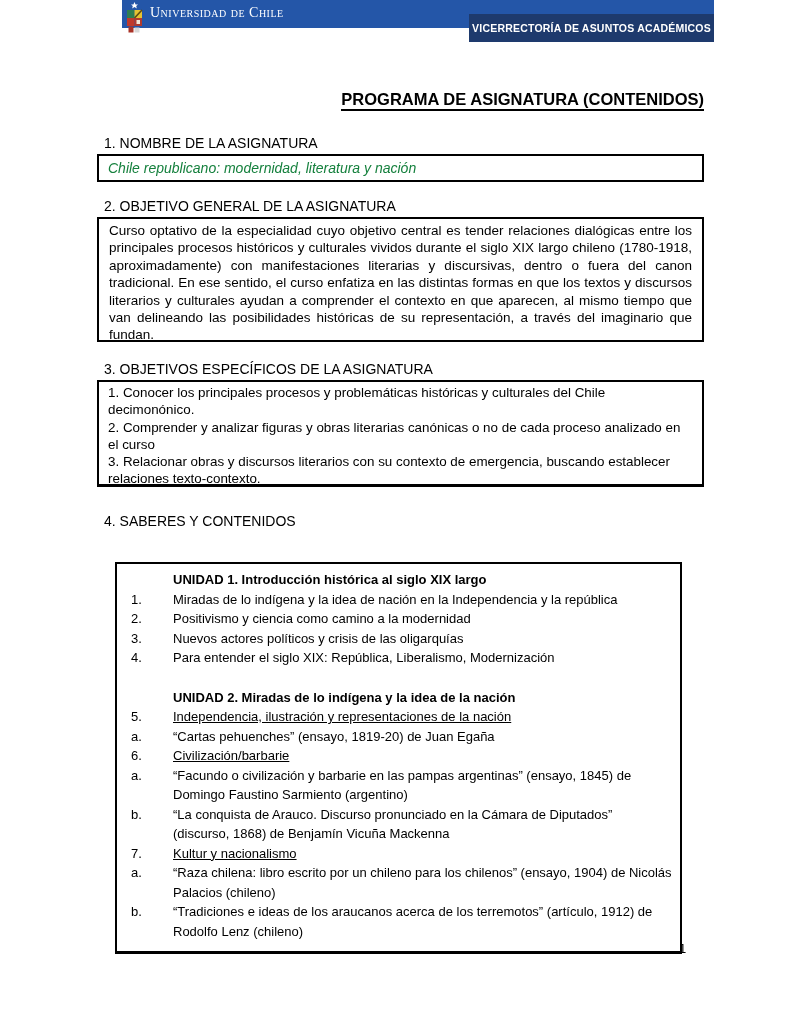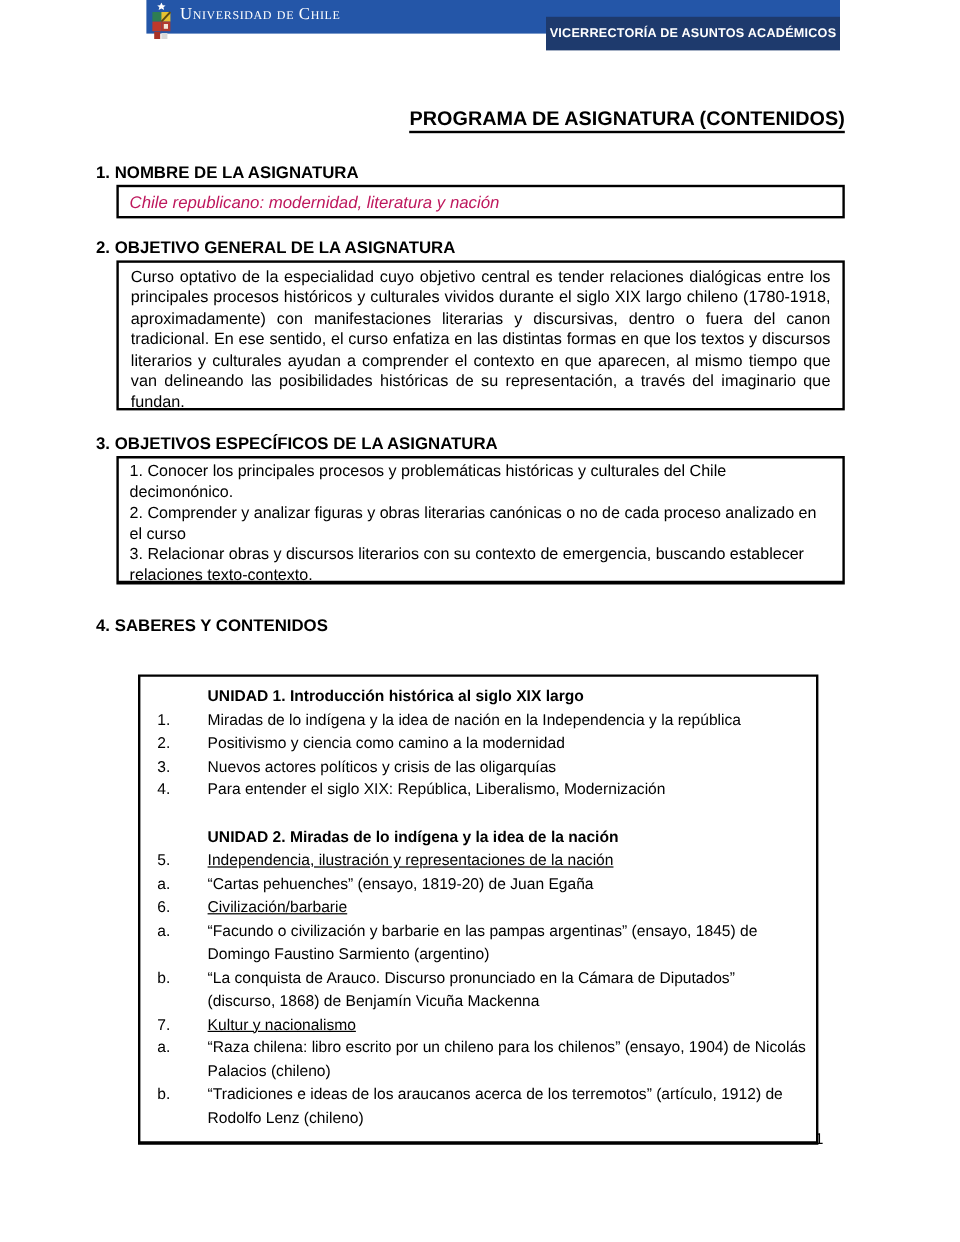--- a/index.html
+++ b/index.html
@@ -20,44 +20,44 @@
     display:flex;align-items:center;justify-content:center;
     font-size:10.5px;font-weight:bold;color:#fff;letter-spacing:.2px;white-space:nowrap;margin-top:14px;
   }
   
   .doc-title{
     position:absolute;left:96px;top:90px;width:608px;text-align:right;
     font-size:16.5px;font-weight:bold;
   }
   .doc-title span{border-bottom:2px solid #000;padding-bottom:1px;}
   
-  .sec-h{position:absolute;left:80px;font-size:14px;font-weight:bold;white-space:nowrap;}
+  .sec-h{position:absolute;left:104px;font-size:14px;font-weight:normal;white-space:nowrap;}
   .box{position:absolute;left:97px;width:607px;border:2px solid #000;box-sizing:border-box;background:#fff;}
   #box1{top:154px;height:28px;display:flex;align-items:center;}
-  #box1 .course{font-style:italic;color:#be185d;font-size:14px;padding-left:9px;}
+  #box1 .course{font-style:italic;color:#15803d;font-size:14px;padding-left:9px;}
   #box2{top:217px;height:125px;padding:3px 10px;overflow:hidden;}
   #box2 p{margin:0;font-size:13.5px;line-height:17.4px;text-align:justify;}
   #box3{top:380px;height:107px;padding:2px 9px;overflow:hidden;border-bottom-width:3px;}
   #box3 .obj-item{font-size:13.4px;line-height:17.3px;}
   #box4{top:562px;left:115px;width:567px;height:392px;padding:6px 8px 0 14px;overflow:hidden;border-bottom-width:3px;}
   .row{display:flex;font-size:13px;line-height:19.5px;}
   .row .mk{width:42px;flex:0 0 42px;}
   .row .txt{flex:1;}
   .row.unit-title{font-weight:bold;}
   .row.spacer{height:20px;}
   .row.underline .txt{text-decoration:underline;}
   
   .pagenum{position:absolute;left:679px;top:941px;font-size:13px;}
 </style>
 </head>
 <body>
 
 <div class="page">
 
-  <header class="topbar" style="background-color: rgb(36, 86, 168);">
+  <header class="topbar" style="background-color: rgb(36, 86, 168); padding-left: 14px;">
     <span class="logo">
       <svg width="17" height="32" viewBox="0 0 17 32">
         <polygon points="8.5,0 9.6,2.4 12,2.6 10.2,4.1 10.8,6.4 8.5,5.1 6.2,6.4 6.8,4.1 5,2.6 7.4,2.4" fill="#ffffff"></polygon>
         <rect x="1" y="8" width="7.5" height="8" fill="#2e7d52"></rect>
         <rect x="8.5" y="8" width="7.5" height="8" fill="#e6c231"></rect>
         <line x1="8.5" y1="16" x2="16" y2="8" stroke="#5b4a12" stroke-width="1.6"></line>
         <rect x="1" y="16" width="7.5" height="8" fill="#c0392b"></rect>
         <rect x="8.5" y="16" width="7.5" height="8" fill="#b03a2e"></rect>
         <rect x="10.5" y="18" width="3.5" height="4" fill="#f2e6d8"></rect>
         <rect x="2.5" y="24.5" width="5" height="6" fill="#a93226"></rect>

